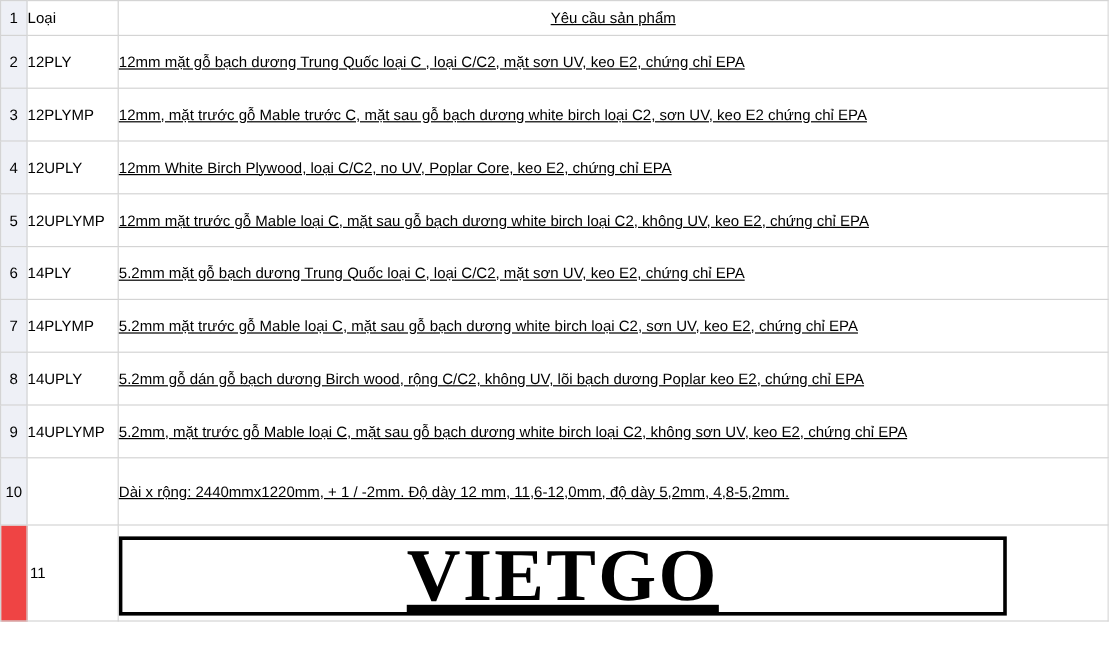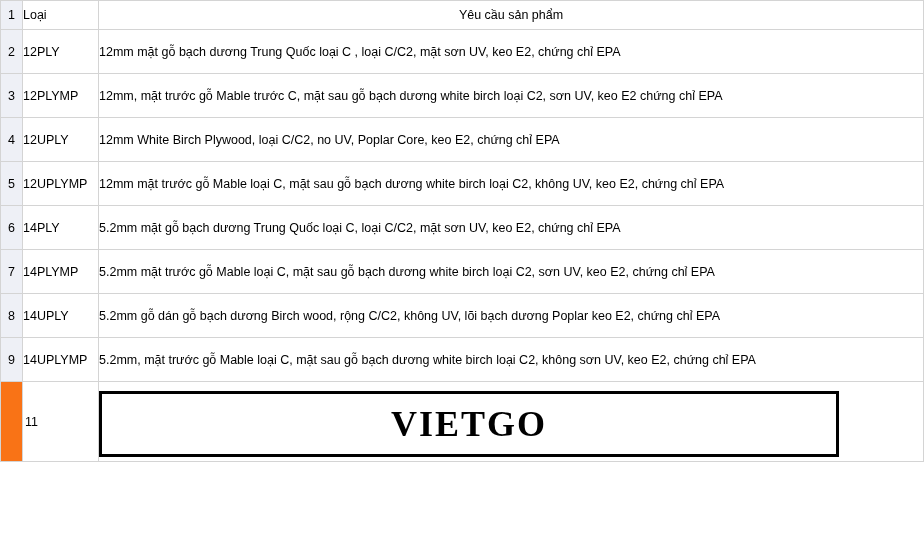--- a/index.html
+++ b/index.html
@@ -37,35 +37,36 @@
     background: #eef0f6;
     color: #2b2b2b;
     font-size: 11px;
     text-align: center;
     vertical-align: bottom;
     border: 1px solid #c8cbd4;
     padding-bottom: 2px;
     font-family: "Liberation Sans", sans-serif;
   }
   td.rowhead.active {
-    background: #f97316;
+    background: #ef4444;
     color: #000;
     padding-left: 24px;
   }
   td.colA {
     width: 76px;
     padding-left: 5px;
     font-size: 12.5px;
     vertical-align: middle;
     margin-left: 40px;
   }
   td.colB {
     padding-left: 7px;
     padding-right: 4px;
     font-size: 12.5px;
+    text-decoration: underline;
   }
   td.center {
     text-align: center;
   }
   .r1 { height: 29px; }
   .rdata { height: 44px; }
   .r10 { height: 56px; }
   .r11 { height: 80px; }
 
   .logo-box {
@@ -73,21 +74,21 @@
     width: 740px;
     height: 66px;
     border: 3px solid #000000;
     box-sizing: border-box;
     display: flex;
     align-items: center;
     justify-content: center;
   }
   .logo-text {
     font-family: "Liberation Serif", serif;
-    font-size: 36px;
+    font-size: 62px;
     font-weight: bold;
     letter-spacing: 2px;
     color: #000000;
     line-height: 1;
   }
   .note-cell {
     padding-left: 7px;
     font-size: 12.5px;
     color: #000;
   }
@@ -153,20 +154,25 @@
         <td class="colA">14UPLY</td>
         <td class="colB">5.2mm gỗ dán gỗ bạch dương Birch wood, rộng C/C2, không UV, lõi bạch dương Poplar  keo E2, chứng chỉ  EPA</td>
       </tr>
 
       <tr class="rdata">
         <td class="rowhead">9</td>
         <td class="colA">14UPLYMP</td>
         <td class="colB">5.2mm, mặt trước gỗ Mable loại C, mặt sau gỗ bạch dương white birch loại C2, không sơn UV, keo E2, chứng chỉ  EPA</td>
       </tr>
 
+      <tr class="r10">
+        <td class="rowhead">10</td>
+        <td class="colA"></td>
+        <td class="colB note-cell">Dài x rộng: 2440mmx1220mm, + 1 / -2mm. Độ dày 12 mm, 11,6-12,0mm, độ dày 5,2mm, 4,8-5,2mm.</td>
+      </tr>
 
       <tr class="r11">
         <td class="rowhead active">11</td>
         <td class="colA"></td>
         <td class="colB">
           <div class="logo-box">
             <span class="logo-text">VIETGO</span>
           </div>
         </td>
       </tr>

